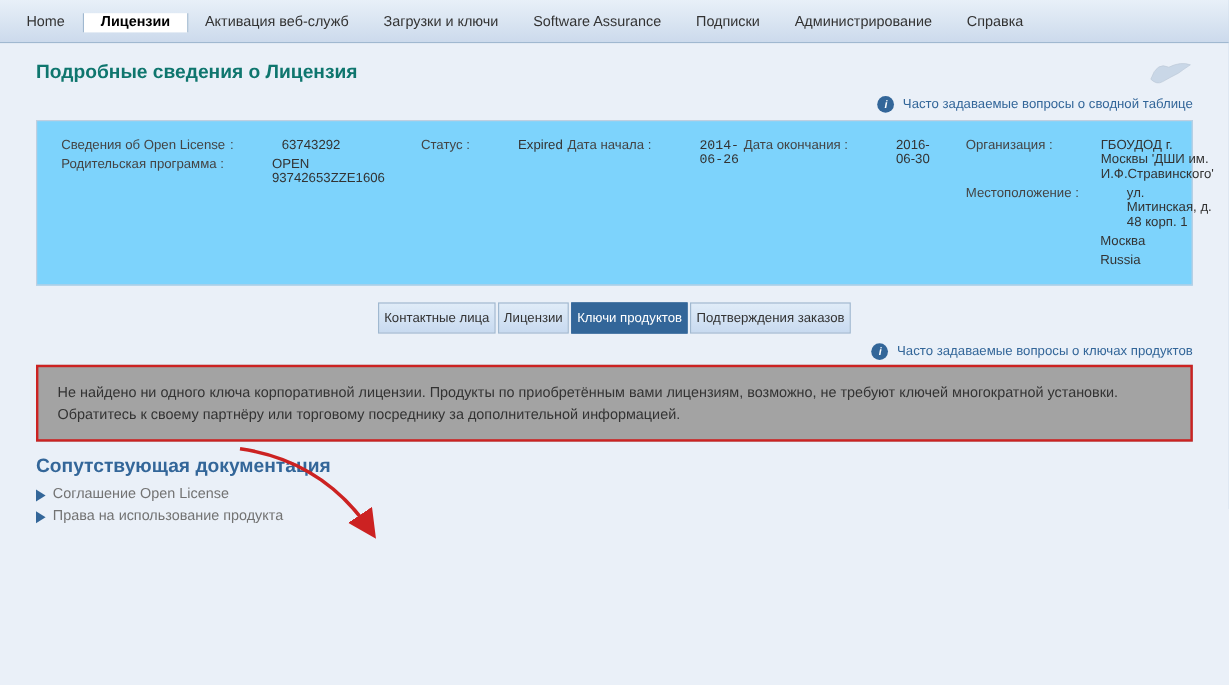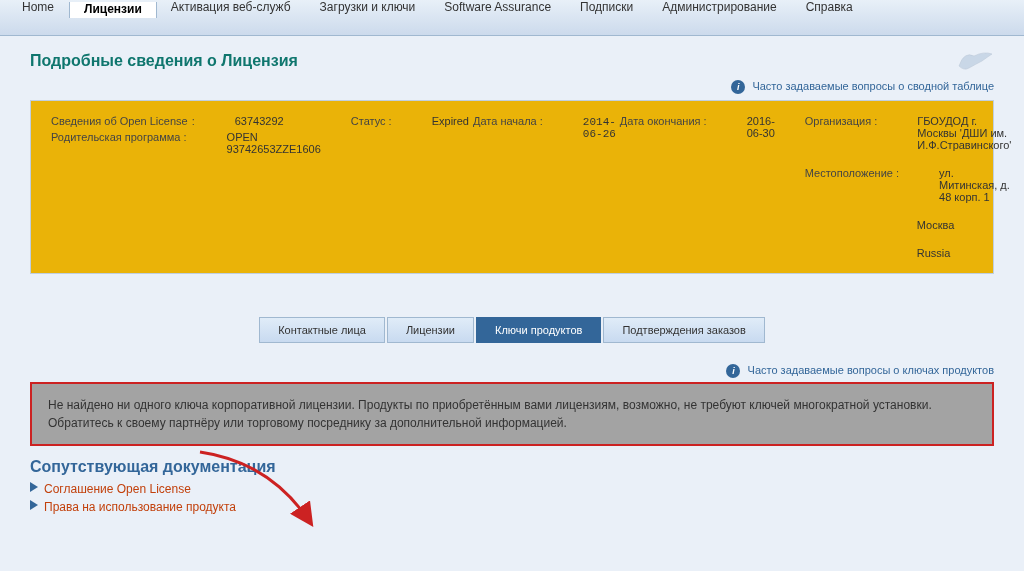--- a/index.html
+++ b/index.html
@@ -10,21 +10,21 @@
       width: 1024px;
       min-height: 571px;
       overflow: hidden;
     }
 
     
     .nav-bar {
       background: linear-gradient(to bottom, #e8f0f8, #ccdaec);
       border-bottom: 1px solid #a0b8d0;
       display: flex;
-      align-items: flex-start;
+      align-items: center;
       height: 36px;
       padding: 0 8px;
     }
     .nav-item {
       padding: 0 14px;
       display: flex;
       align-items: center;
       cursor: pointer;
       font-size: 12px;
       color: #333;
@@ -79,41 +79,41 @@
       font-size: 9px;
       text-align: center;
       line-height: 14px;
       margin-right: 4px;
       font-style: italic;
       font-weight: bold;
     }
 
     
     .license-box {
-      background: #eab308;
+      background: #7dd3fc;
       border: 1px solid #c0cfe0;
       padding: 14px 20px;
-      margin-bottom: 26px;
+      margin-bottom: 10px;
     }
 
     
     .tabs-row {
       display: flex;
       justify-content: center;
       gap: 0;
       margin-bottom: 0;
     }
     .tab-btn {
-      padding: 6px 18px;
+      padding: 6px 4px;
       font-size: 11px;
       cursor: pointer;
       border: 1px solid #a0b8d0;
       background: linear-gradient(to bottom, #e0ecf8, #c8daf0);
       color: #333;
-      margin: 17px 1px;
+      margin: 4px 1px;
     }
     .tab-btn.active {
       background: #336699;
       color: #ffffff;
       border-color: #336699;
     }
 
     
     .faq-link-keys {
       text-align: right;
@@ -148,22 +148,22 @@
     
     .section-title {
       color: #336699;
       font-size: 16px;
       font-weight: bold;
       margin-top: 12px;
       margin-bottom: 6px;
     }
     .doc-link {
       display: flex;
-      align-items: flex-start;
-      color: #c2410c;
+      align-items: flex-end;
+      color: #737373;
       font-size: 12px;
       text-decoration: none;
       margin-bottom: 4px;
       cursor: pointer;
     }
     .triangle-icon {
       display: inline-block;
       width: 0;
       height: 0;
       border-top: 5px solid transparent;
@@ -188,21 +188,21 @@
       gap: 4px;
     }
     .license-info-mid {
       display: flex;
       flex-direction: row;
       gap: 4px;
     }
     .license-info-right {
       display: flex;
       flex-direction: column;
-      gap: 16px;
+      gap: 4px;
     }
 
     .row-data {
       display: flex;
       align-items: baseline;
       font-size: 11px;
     }
     .lbl {
       color: #444;
       margin-right: 4px;

